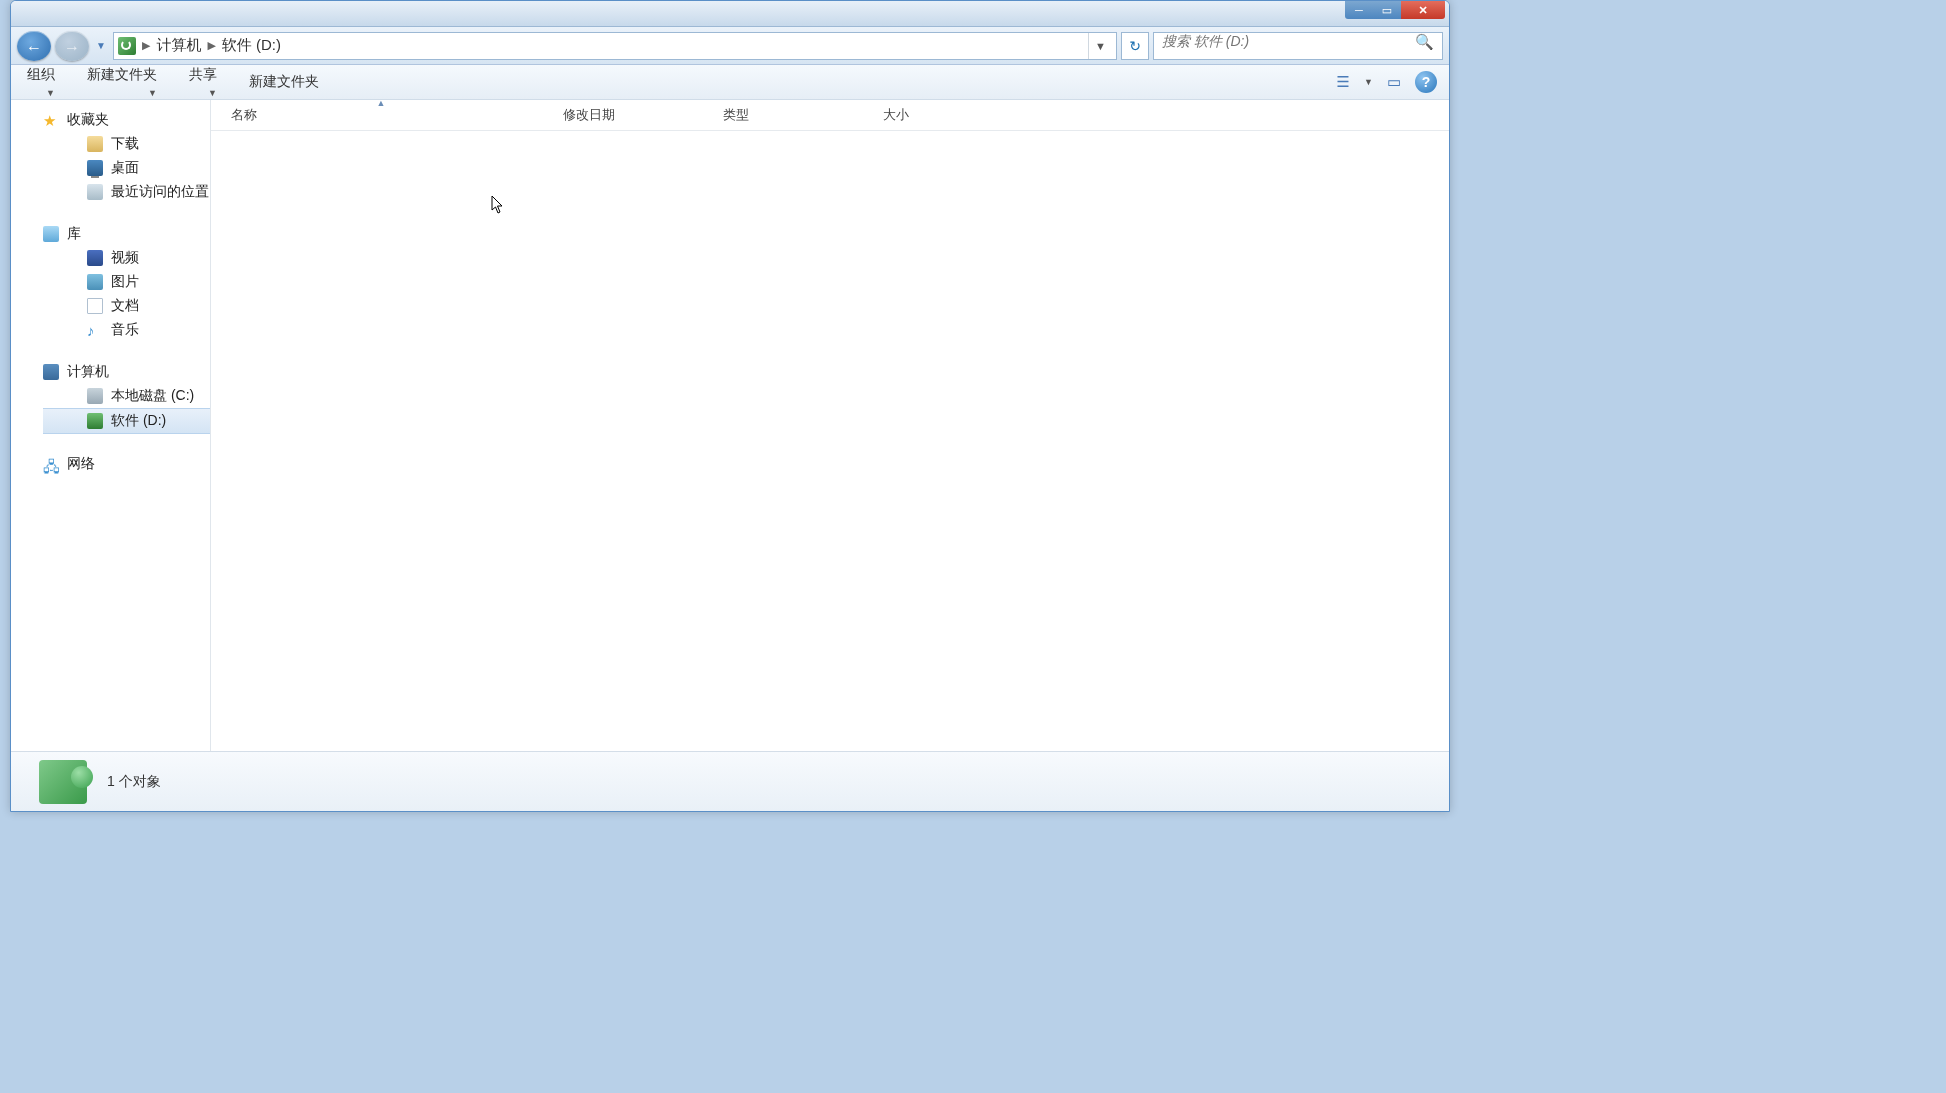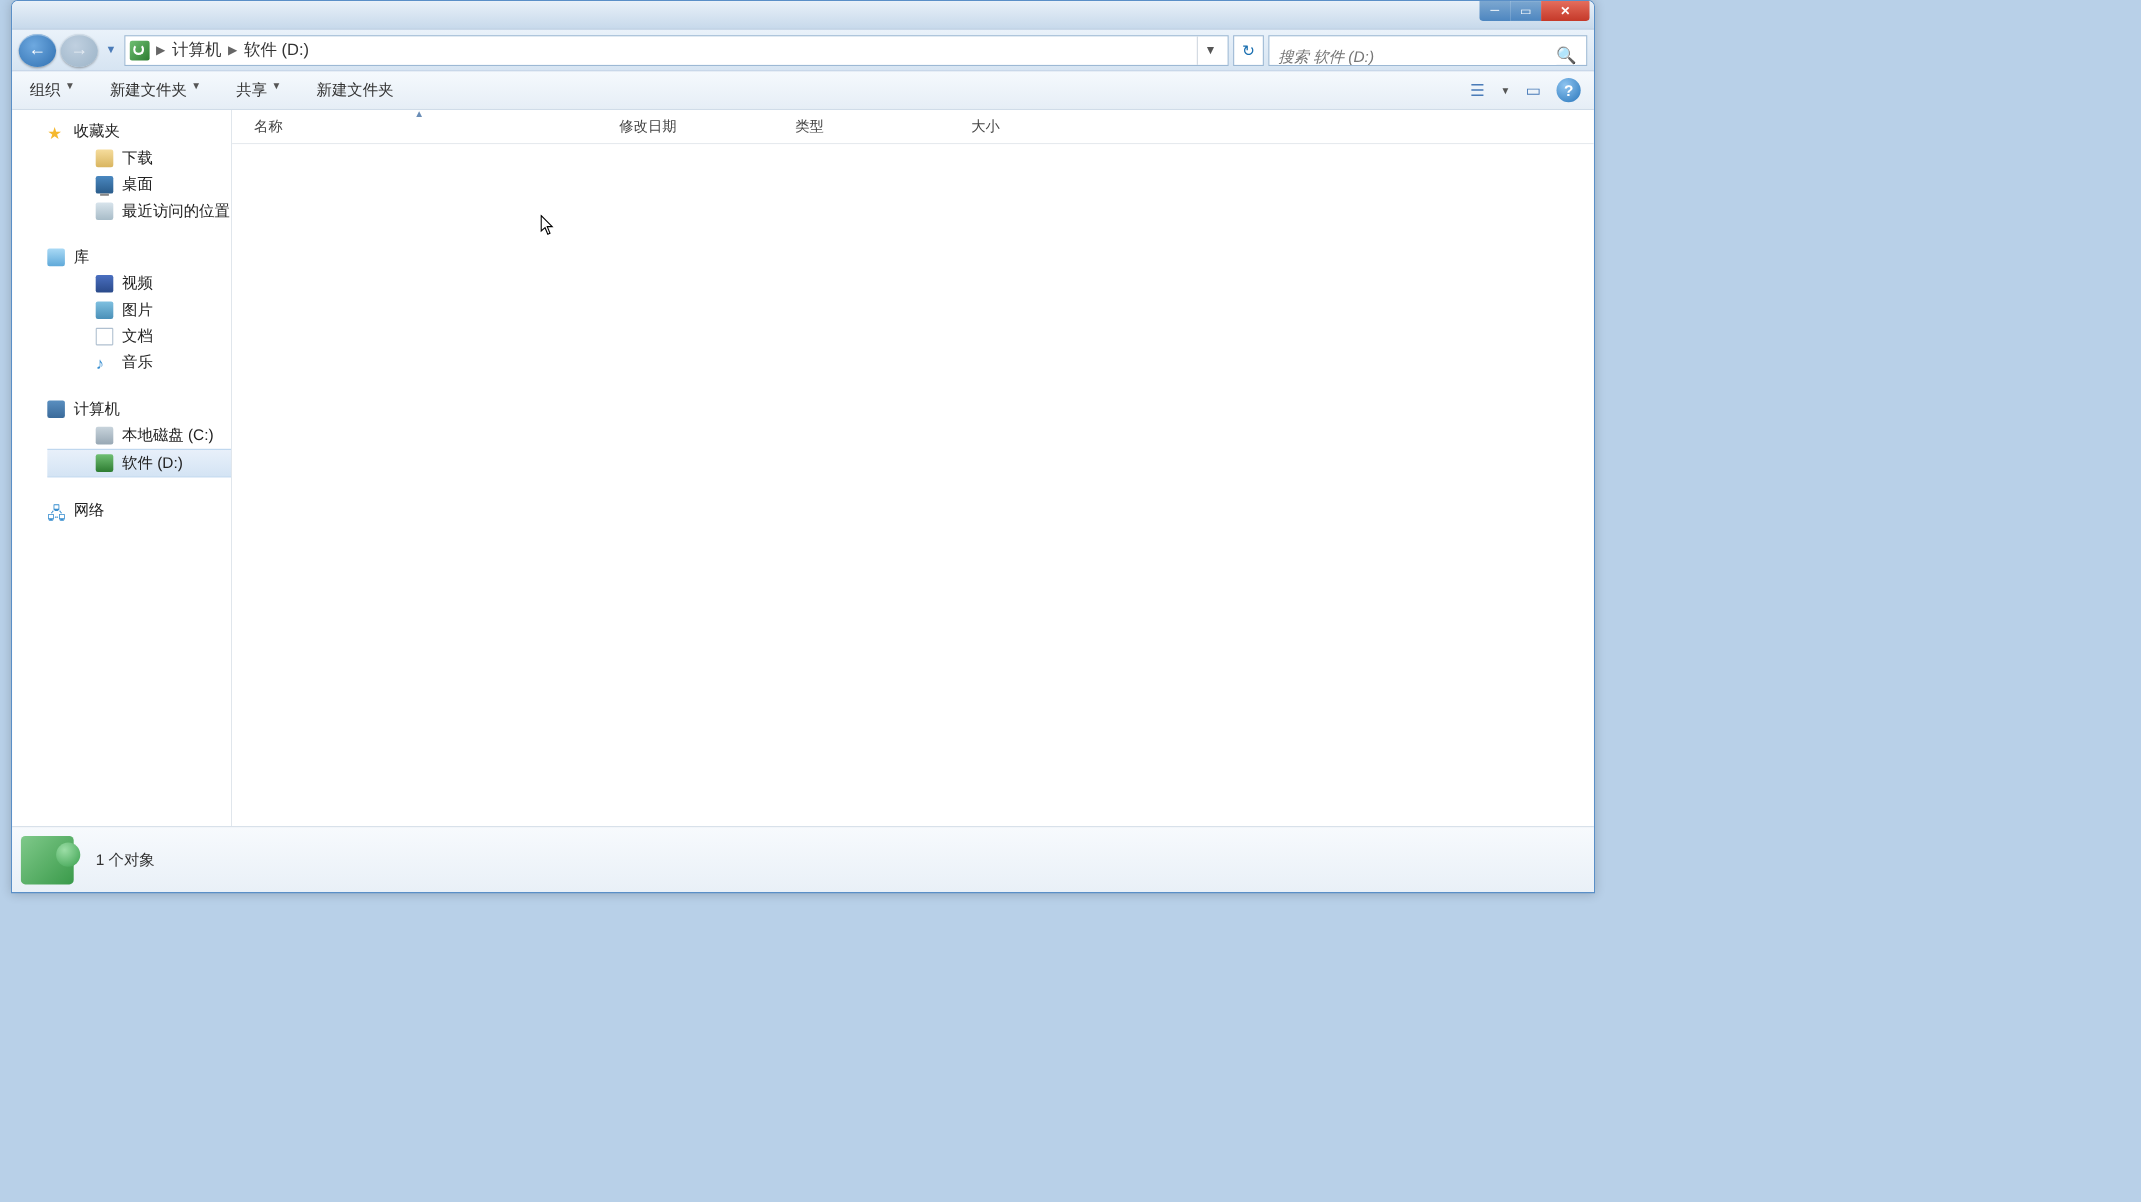--- a/index.html
+++ b/index.html
@@ -106,42 +106,42 @@
       width: 28px; height: 28px;
       background:#fff;
       border:1px solid #9cb8d4;
       display:flex; align-items:center; justify-content:center;
       color:#1a6fb0; font-size:14px;
     }
     .searchbox {
       width: 290px; height: 28px;
       background:#fff;
       border:1px solid #9cb8d4;
-      display:flex; align-items:flex-end;
+      display:flex; align-items:flex-start;
       padding: 0 8px;
     }
     .searchbox input {
       flex:1; border:none; outline:none; font-size:14px;
       color:#888; font-style:italic;
     }
     .search-icon { color:#3a7bc0; font-size:15px; }
 
     
     .toolbar {
       height: 35px;
       background: linear-gradient(to bottom,#f5f9fd,#e6eef6);
       border-bottom: 1px solid #d0dce8;
       display:flex;
       align-items:center;
       padding: 0 12px;
       gap: 24px;
       font-size:14px;
       color:#333;
     }
-    .tool-item { display:flex; align-items:flex-start; gap:4px; padding:4px 4px; }
+    .tool-item { display:flex; align-items:flex-end; gap:4px; padding:4px 4px;flex-direction:column; }
     .tool-drop { font-size:9px; color:#555; }
     .toolbar-right { margin-left:auto; display:flex; align-items:center; gap:8px; }
     .view-btn {
       width:26px; height:24px; display:flex; align-items:center; justify-content:center;
       color:#4a7bb8; font-size:15px;
     }
     .help-btn {
       width:22px; height:22px; border-radius:50%;
       background: radial-gradient(circle at 35% 30%, #8ec4f0, #2976bb);
       color:#fff; display:flex; align-items:center; justify-content:center;
@@ -239,21 +239,21 @@
     }
     .cursor svg { width:100%; height:100%; }
 
     
     .statusbar {
       height: 60px;
       background: linear-gradient(to bottom,#f7fafd,#e9f0f7);
       border-top:1px solid #d4dee8;
       display:flex;
       align-items:center;
-      padding: 6px 8px;
+      padding: 6px 28px;
       gap: 20px;
     }
     .status-icon {
       width: 48px; height:44px;
       background: linear-gradient(135deg,#7fc98a,#3a9a4a);
       border-radius:4px;
       position:relative;
     }
     .status-icon::after{
       content:""; position:absolute; top:6px; right:-6px; width:22px; height:22px;

